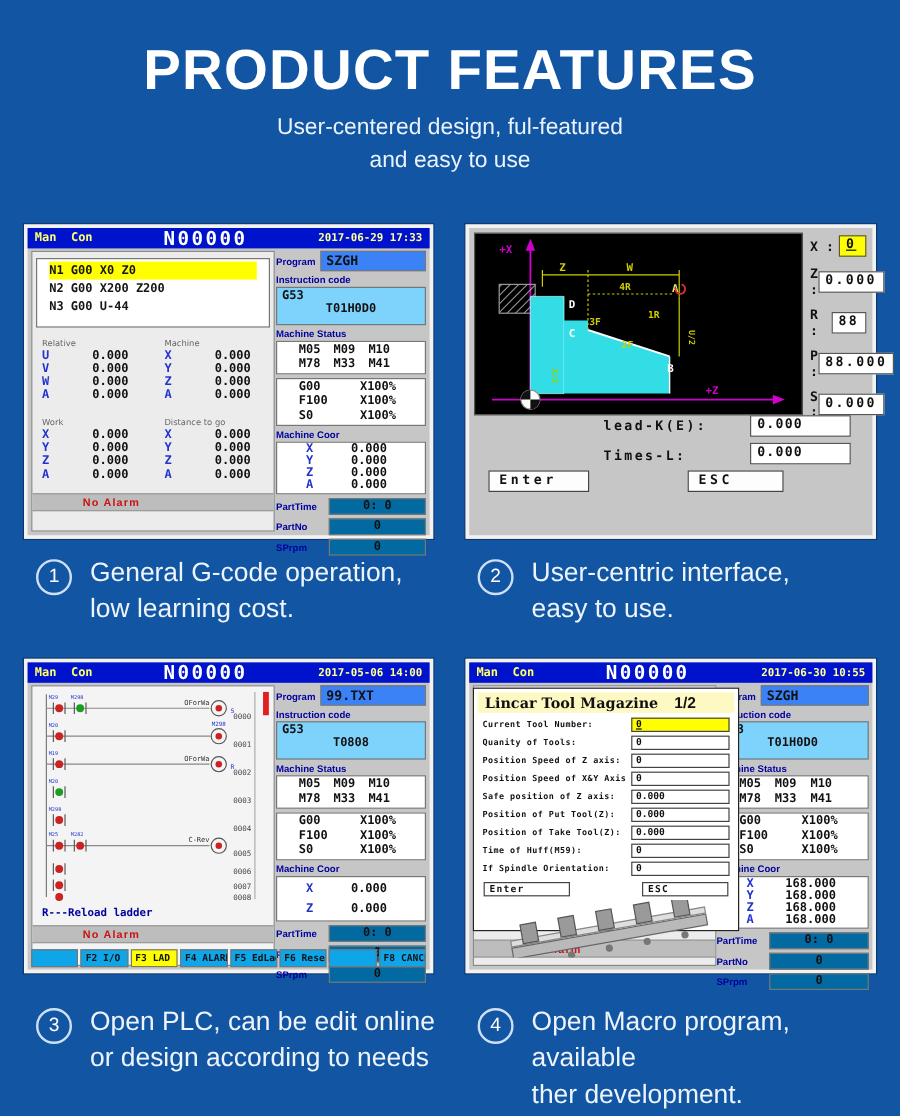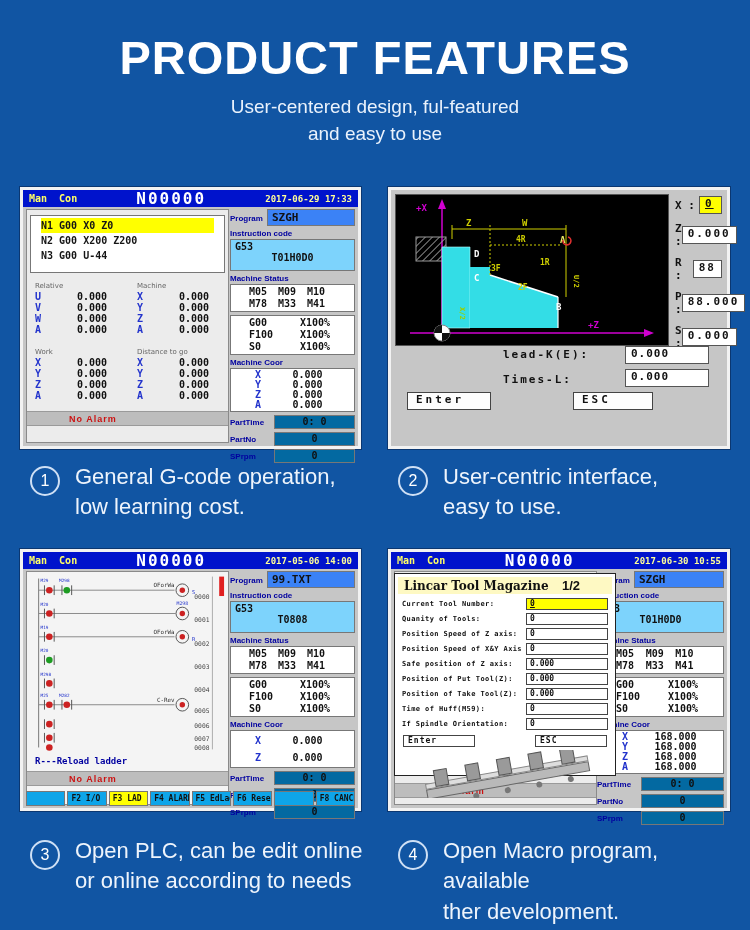--- a/index.html
+++ b/index.html
@@ -691,21 +691,21 @@
     <div class="fnum">2</div>
     <div class="ftext">
       <div>User-centric interface,</div>
       <div>easy to use.</div>
     </div>
   </div>
   <div class="feature" id="f3" style="left:30px;top:836px">
     <div class="fnum">3</div>
     <div class="ftext">
       <div>Open PLC, can be edit online</div>
-      <div>or online according to needs</div>
+      <div>or design according to needs</div>
     </div>
   </div>
   <div class="feature" id="f4" style="left:398px;top:836px">
     <div class="fnum">4</div>
     <div class="ftext">
       <div>Open Macro program, available</div>
       <div>ther development.</div>
       <div>for flexible application and fur-</div>
     </div>
   </div>

